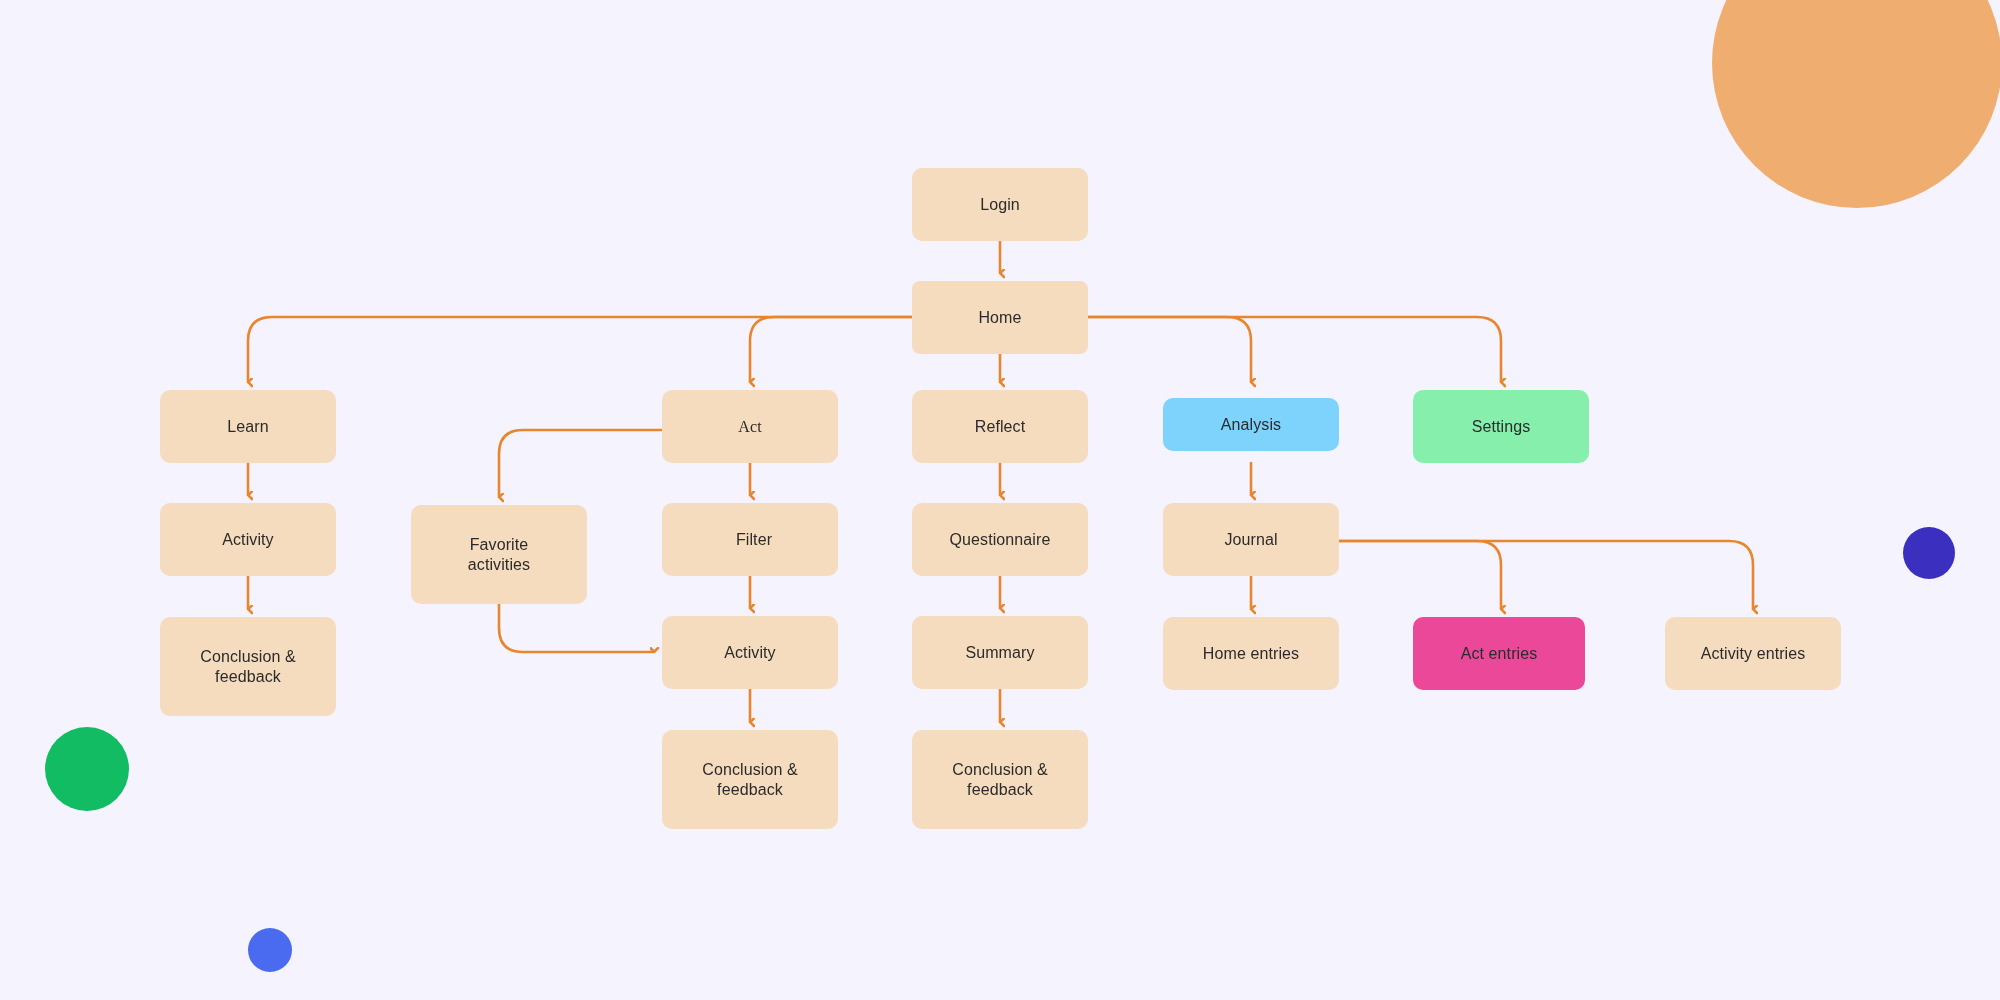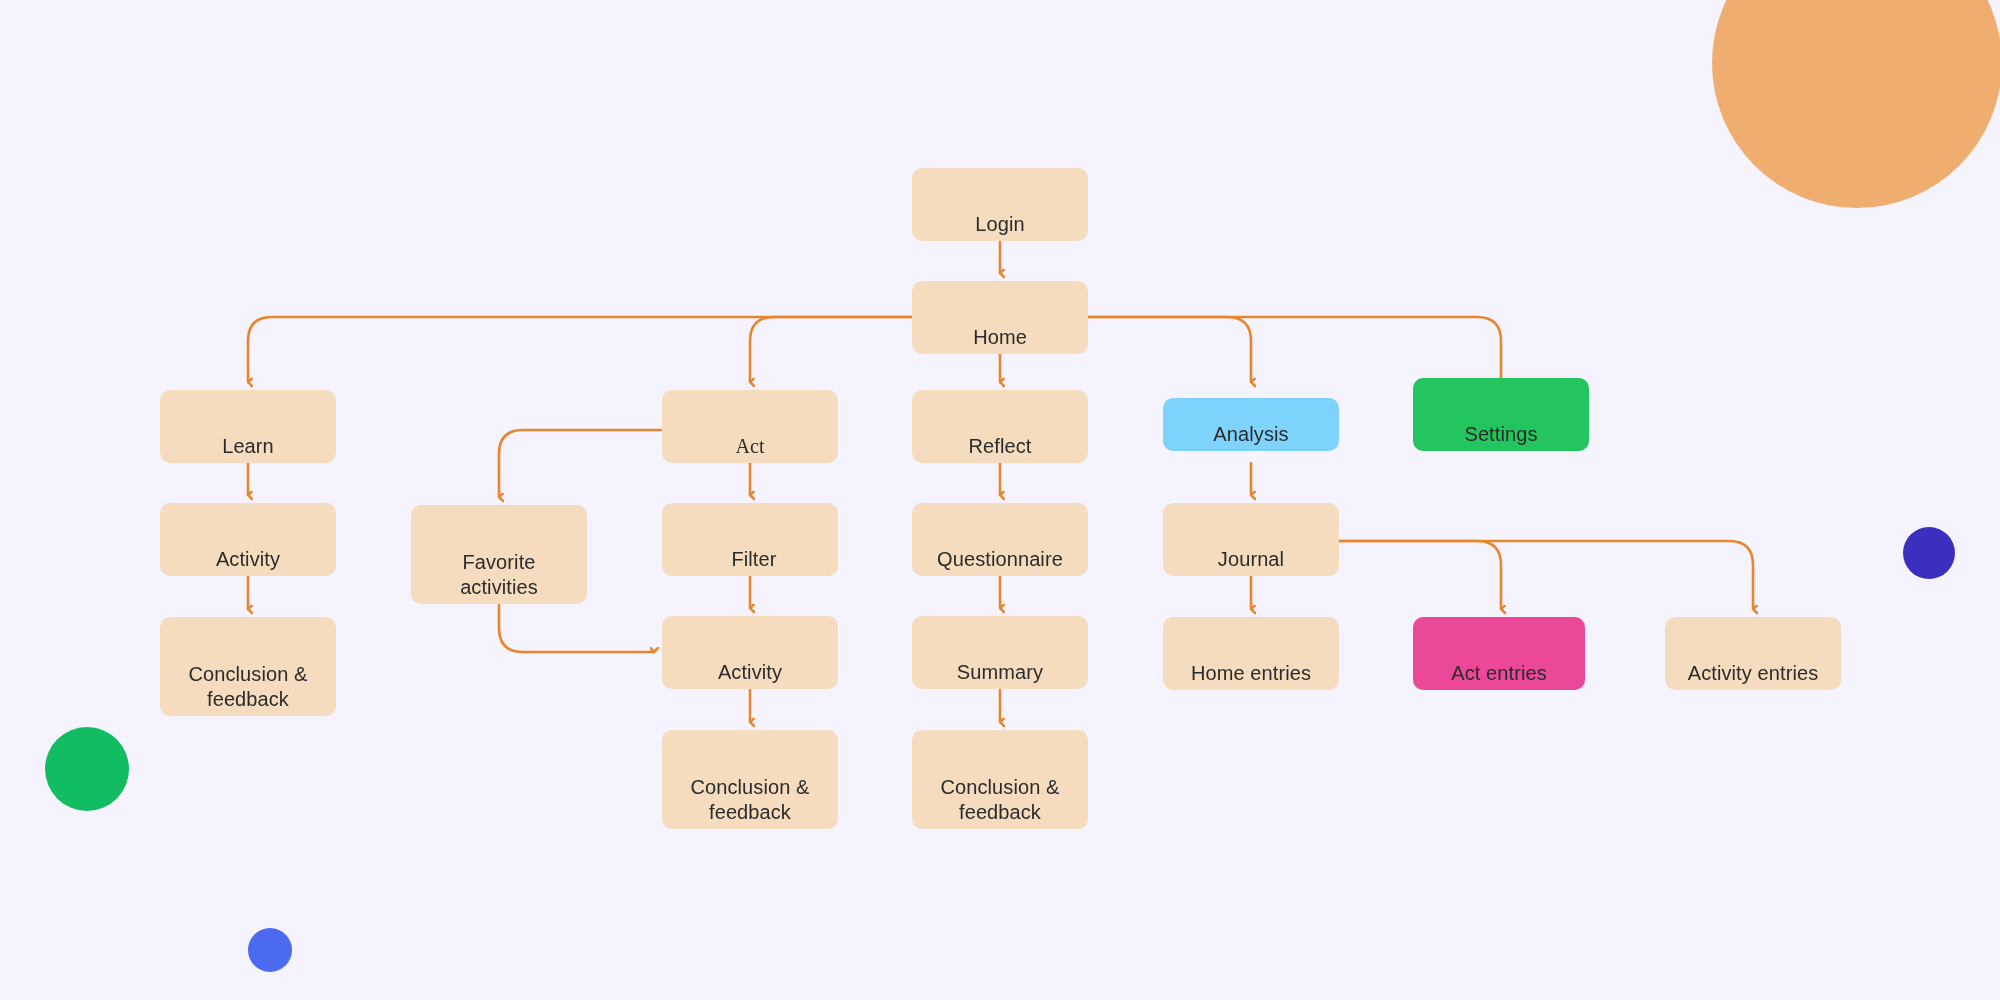--- a/index.html
+++ b/index.html
@@ -30,25 +30,25 @@
     width: 2000px;
     height: 1000px;
     pointer-events: none;
   }
   .node {
     position: absolute;
     box-sizing: border-box;
     background: #f6dcbe;
     border-radius: 10px;
     display: flex;
-    align-items: flex-end;
+    align-items: center;
     justify-content: center;
     text-align: center;
     color: #2b2b2b;
-    font-size: 20px;
+    font-size: 16px;
     line-height: 1.25;
     letter-spacing: 0.1px;
     padding: 4px 8px;
   }
   .node span {
     display: block;
     white-space: pre-line;
   }
 </style>
 </head>
@@ -90,36 +90,36 @@
         <path d="M1251,576 L1251,609" fill="none" stroke="#e8862e" stroke-width="2.6" stroke-linecap="round" marker-end="url(#arrowhead)"></path>
         <path d="M1339,541 L1477,541 Q1501,541 1501,565 L1501,609" fill="none" stroke="#e8862e" stroke-width="2.6" stroke-linecap="round" marker-end="url(#arrowhead)"></path>
         <path d="M1339,541 L1729,541 Q1753,541 1753,565 L1753,609" fill="none" stroke="#e8862e" stroke-width="2.6" stroke-linecap="round" marker-end="url(#arrowhead)"></path>
       </g>
   </svg>
 
   <div id="node-layer">
       <div class="node" style="left: 912px; top: 168px; width: 176px; height: 73px; background: rgb(246, 220, 190); color: rgb(43, 43, 43);">
         <span>Login</span>
       </div>
-      <div class="node" style="left: 912px; top: 281px; width: 176px; height: 73px; background: rgb(246, 220, 190); color: rgb(43, 43, 43);">
+      <div class="node" style="left: 912px; top: 281px; width: 176px; height: 73px; background: rgb(246, 220, 190); color: rgb(43, 43, 43); border-radius: 8px;">
         <span>Home</span>
       </div>
       <div class="node" style="left: 160px; top: 390px; width: 176px; height: 73px; background: rgb(246, 220, 190); color: rgb(43, 43, 43);">
         <span>Learn</span>
       </div>
       <div class="node" style="left: 662px; top: 390px; width: 176px; height: 73px; background: rgb(246, 220, 190); color: rgb(43, 43, 43); font-family: Liberation Serif, serif;">
         <span>Act</span>
       </div>
       <div class="node" style="left: 912px; top: 390px; width: 176px; height: 73px; background: rgb(246, 220, 190); color: rgb(43, 43, 43);">
         <span>Reflect</span>
       </div>
       <div class="node" style="left: 1163px; top: 390px; width: 176px; height: 53px; background: #7dd3fc; color: rgb(43, 43, 43); margin-top: 8px;">
         <span>Analysis</span>
       </div>
-      <div class="node" style="left: 1413px; top: 378px; width: 176px; height: 73px; background: #22c55e; color: rgb(43, 43, 43);">
+      <div class="node" style="left: 1413px; top: 390px; width: 176px; height: 73px; background: #86efac; color: rgb(43, 43, 43);">
         <span>Settings</span>
       </div>
       <div class="node" style="left: 160px; top: 503px; width: 176px; height: 73px; background: rgb(246, 220, 190); color: rgb(43, 43, 43);">
         <span>Activity</span>
       </div>
       <div class="node" style="left: 411px; top: 505px; width: 176px; height: 99px; background: rgb(246, 220, 190); color: rgb(43, 43, 43);">
         <span>Favorite
 activities</span>
       </div>
       <div class="node" style="left: 662px; top: 503px; width: 176px; height: 73px; background: rgb(246, 220, 190); color: rgb(43, 43, 43); padding-left: 16px;">

